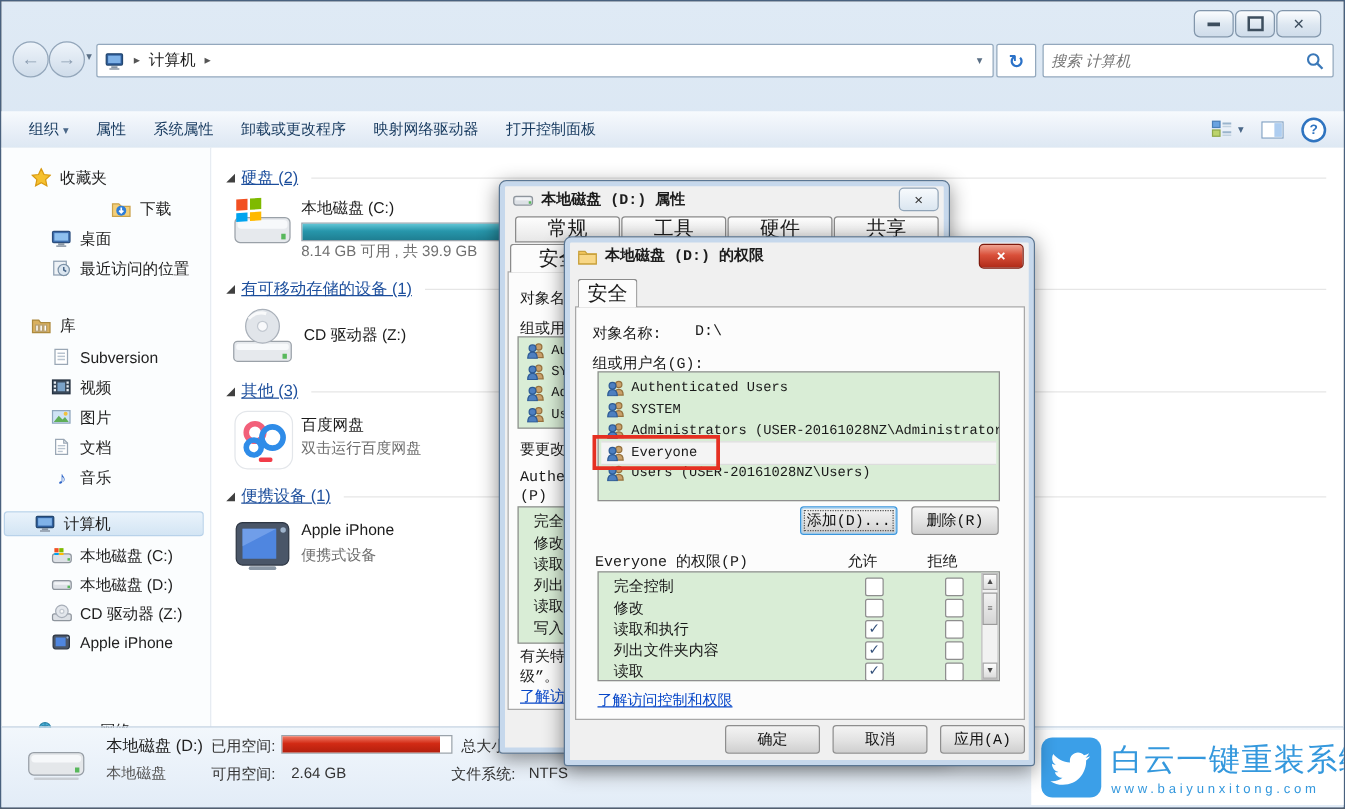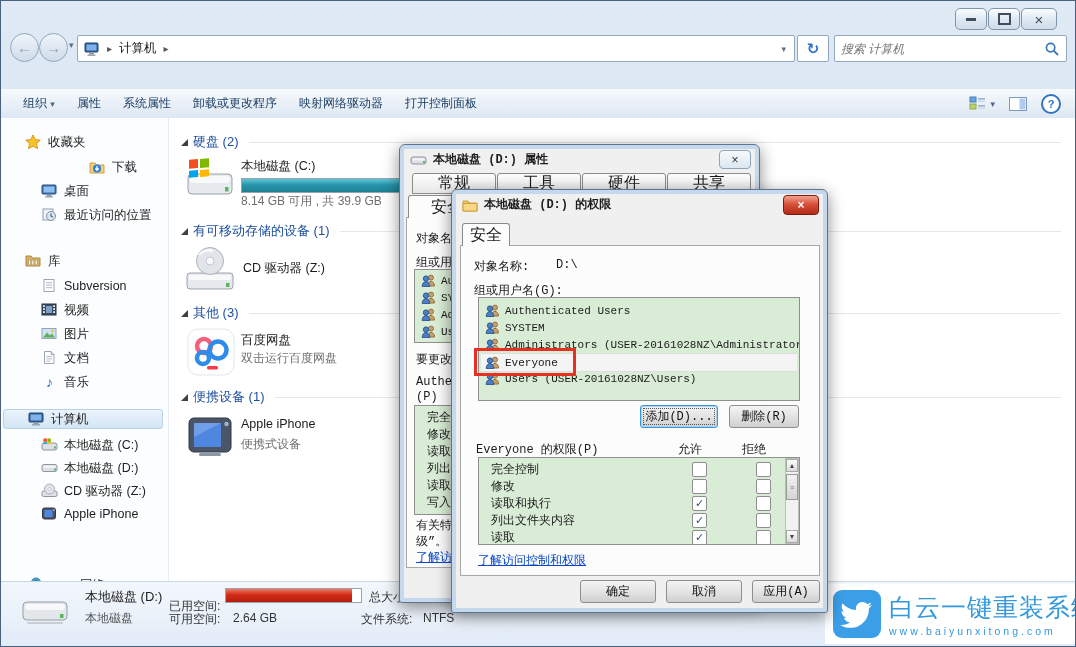--- a/index.html
+++ b/index.html
@@ -24,21 +24,21 @@
   
   #sidebar{position:absolute;left:0;top:117px;width:167px;bottom:64px;background:#fbfdfe;border-right:1px solid #e7ecf2;}
   .sbrow{position:absolute;height:20px;display:flex;align-items:center;white-space:nowrap;font-size:12.5px;color:#1e1e1e;}
   .sbrow .ic{width:17px;height:16px;margin-right:6px;display:inline-flex;}
   .sel{left:2px;width:160px;border:1px solid #b8d2ea;border-radius:3px;
     background:linear-gradient(#eaf3fb,#d3e5f4);padding-left:4px;box-sizing:border-box;}
   
   #content{position:absolute;left:168px;top:117px;right:0;bottom:64px;background:#fff;}
   .grouphdr{position:absolute;left:12px;right:14px;height:18px;display:flex;align-items:center;}
   .grouphdr .tri{width:0;height:0;border-left:7px solid transparent;border-bottom:7px solid #404040;margin-right:5px;}
-  .grouphdr .gt{color:#1c4e9c;font-size:13px;white-space:nowrap;}
+  .grouphdr .gt{color:#1c4e9c;font-size:13px;white-space:nowrap;text-decoration:underline;}
   .grouphdr .hline{flex:1;border-top:1px solid #e6e6e6;margin-left:10px;}
   .tile-name{font-size:12.5px;color:#1b1b1b;}
   .tile-sub{font-size:12px;color:#6f6f6f;}
   .capa{width:210px;height:13px;border:1px solid #9aa3ab;background:#fff;margin:3px 0;}
   .capa .fill{height:100%;background:linear-gradient(#62c6d6,#2796ab 45%,#1f7f92);}
   
   #statusbar{position:absolute;left:0;right:0;bottom:0;height:64px;background:linear-gradient(#f2f7fc,#e2ecf7);border-top:1px solid #c7d5e4;}
   .usedbar{position:absolute;left:224px;top:6px;width:135px;height:13px;border:1px solid #9aa3ab;background:#fff;}
   .usedbar .fill{height:100%;background:linear-gradient(#f07a66,#d22a14 45%,#b31f0e);}
   
@@ -394,21 +394,21 @@
 
   <div id="statusbar">
     <svg class="abs" style="left:20px;top:10px;" width="48" height="38" viewBox="0 0 48 38">
         <rect x="2" y="10" width="44" height="18" rx="4" fill="#e4e7ea" stroke="#979ea6"></rect>
         <rect x="4" y="12" width="40" height="6" rx="3" fill="#f6f8fa"></rect>
         <rect x="39" y="22" width="3.5" height="4" fill="#58b85c"></rect>
         <rect x="6" y="30" width="36" height="2" rx="1" fill="#c9ced4"></rect>
       </svg>
     <div class="abs" style="left:84px;top:6px;font-size:13px;color:#222;">本地磁盘 (D:)</div>
     <div class="abs" style="left:84px;top:28px;color:#555;">本地磁盘</div>
-    <div class="abs" style="left:168px;top:16px;color:#333;">已用空间:</div>
+    <div class="abs" style="left:168px;top:7px;color:#333;">已用空间:</div>
     <div class="usedbar">
         <div class="fill" style="width:93%;"></div>
       </div>
     <div class="abs" style="left:368px;top:7px;color:#333;">总大小:</div>
     <div class="abs" style="left:168px;top:29px;color:#333;">可用空间:</div>
     <div class="abs" style="left:232px;top:29px;color:#333;">2.64 GB</div>
     <div class="abs" style="left:360px;top:29px;color:#333;">文件系统:</div>
     <div class="abs" style="left:422px;top:29px;color:#333;">NTFS</div>
   </div>
 

